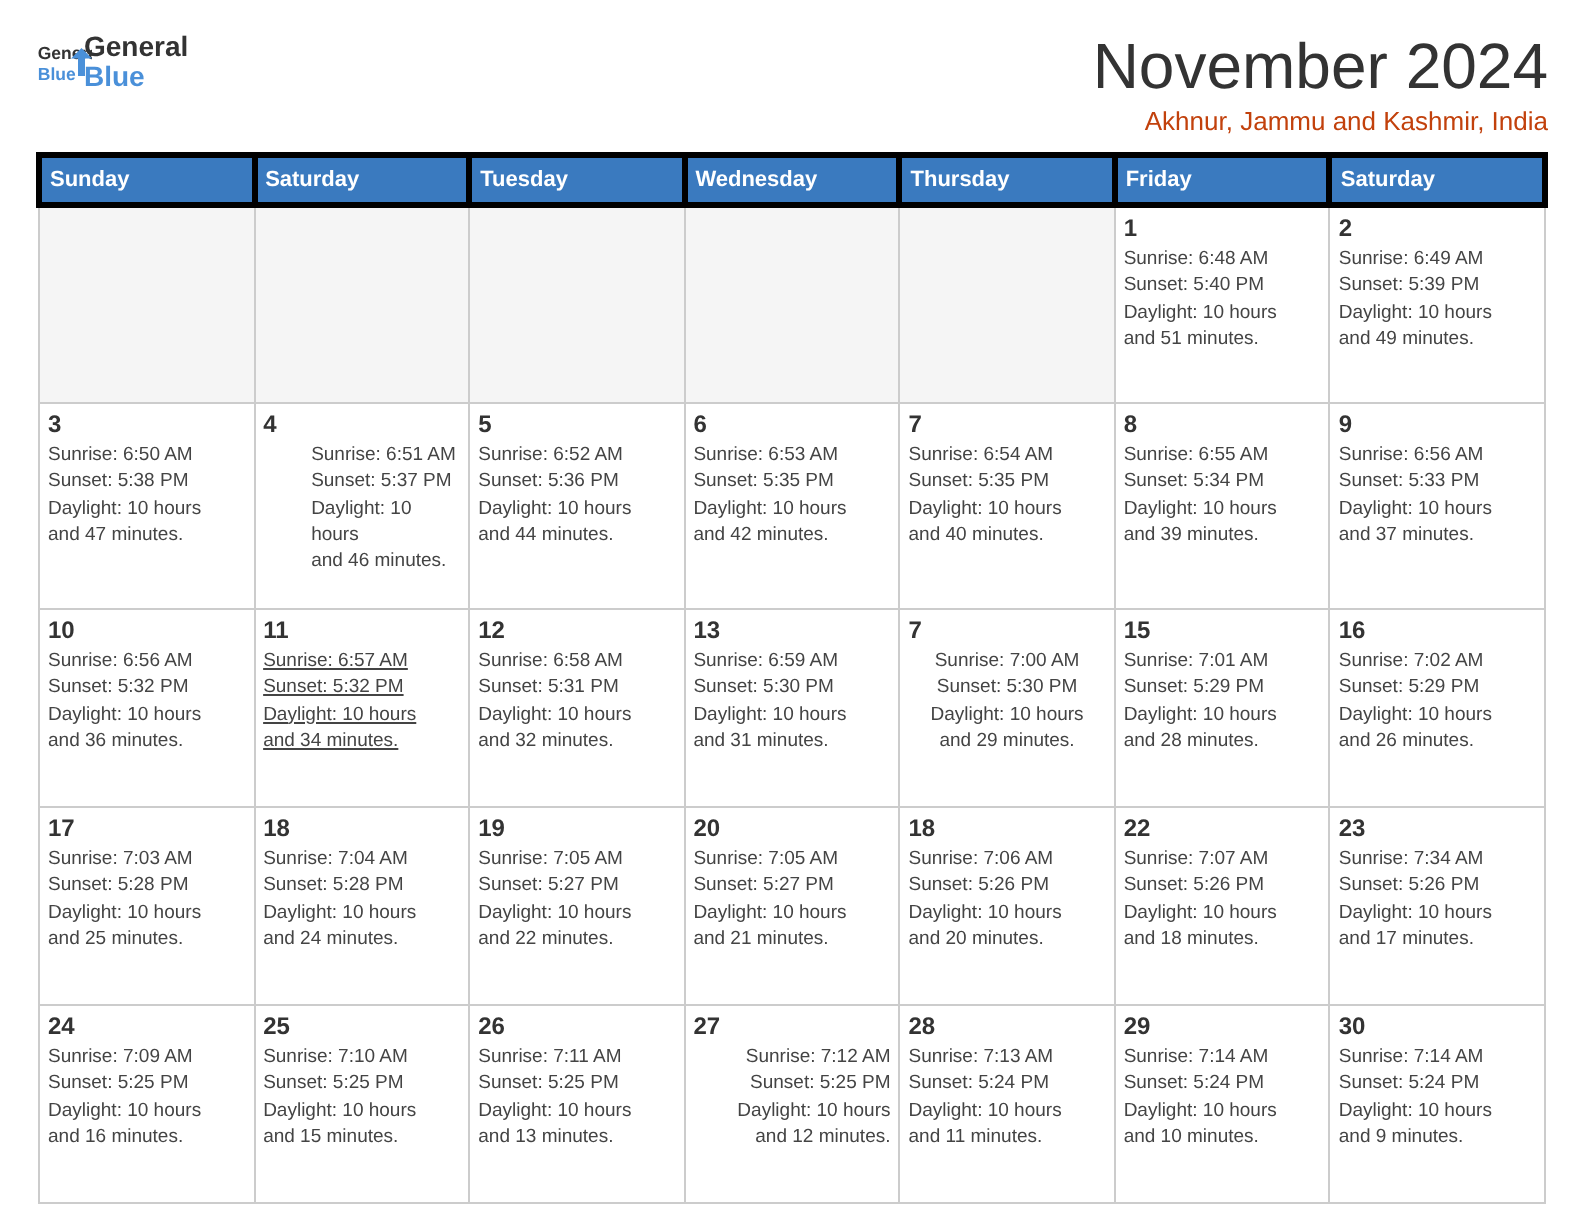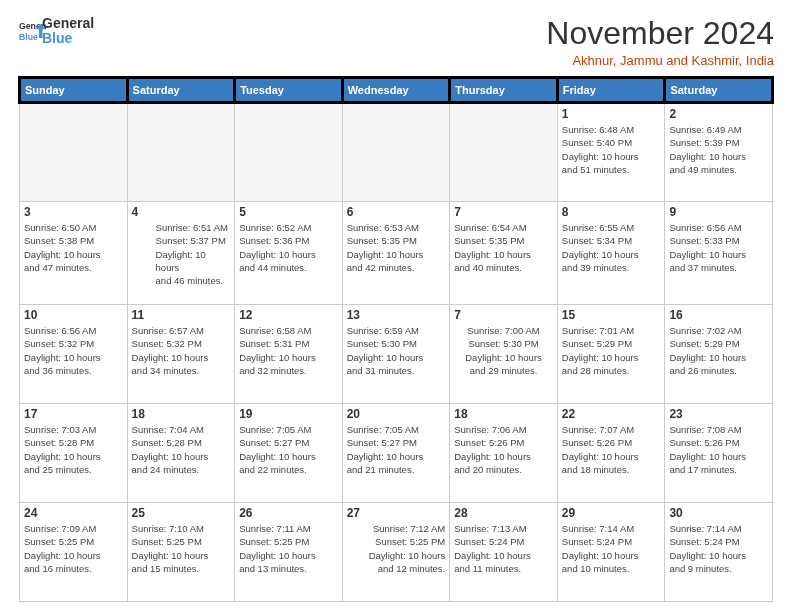--- a/index.html
+++ b/index.html
@@ -206,21 +206,21 @@
         <tr>
           <td>
             <span class="day-num">10</span>
             <div class="day-info" style="white-space: pre-line;">Sunrise: 6:56 AM
 Sunset: 5:32 PM
 Daylight: 10 hours
 and 36 minutes.</div>
           </td>
           <td>
             <span class="day-num">11</span>
-            <div class="day-info" style="white-space: pre-line;">Sunrise: 6:57 AM
+            <div class="day-info" style="white-space: pre-line; text-decoration: underline;">Sunrise: 6:57 AM
 Sunset: 5:32 PM
 Daylight: 10 hours
 and 34 minutes.</div>
           </td>
           <td>
             <span class="day-num">12</span>
             <div class="day-info" style="white-space: pre-line;">Sunrise: 6:58 AM
 Sunset: 5:31 PM
 Daylight: 10 hours
 and 32 minutes.</div>
@@ -292,21 +292,21 @@
           </td>
           <td>
             <span class="day-num">22</span>
             <div class="day-info" style="white-space: pre-line;">Sunrise: 7:07 AM
 Sunset: 5:26 PM
 Daylight: 10 hours
 and 18 minutes.</div>
           </td>
           <td>
             <span class="day-num">23</span>
-            <div class="day-info" style="white-space: pre-line;">Sunrise: 7:08 AM
+            <div class="day-info" style="white-space: pre-line;">Sunrise: 7:34 AM
 Sunset: 5:26 PM
 Daylight: 10 hours
 and 17 minutes.</div>
           </td>
         </tr>
         <tr>
           <td>
             <span class="day-num">24</span>
             <div class="day-info" style="white-space: pre-line;">Sunrise: 7:09 AM
 Sunset: 5:25 PM

